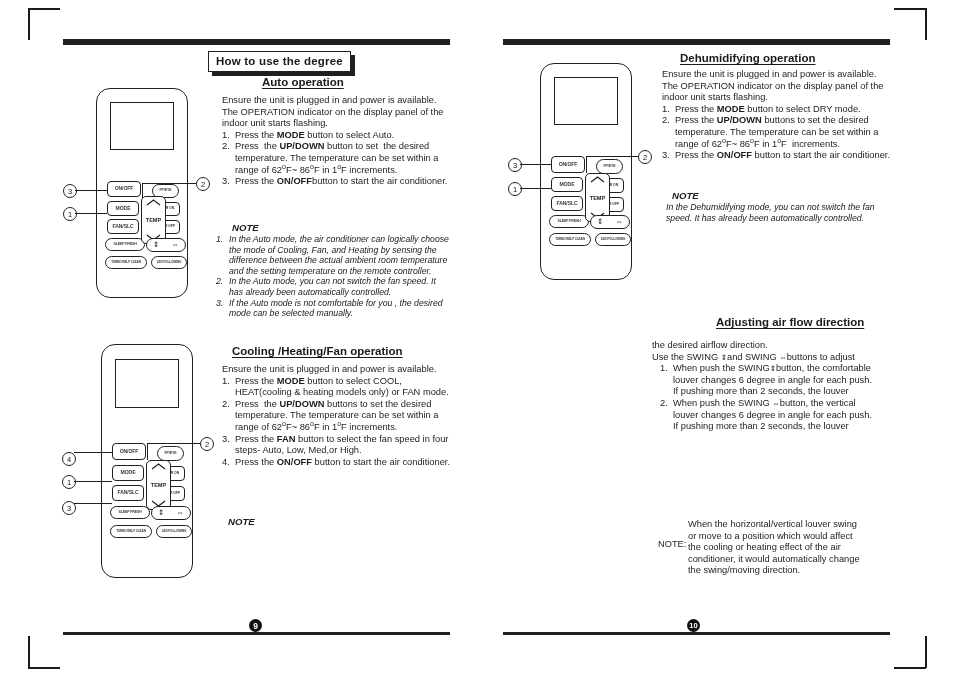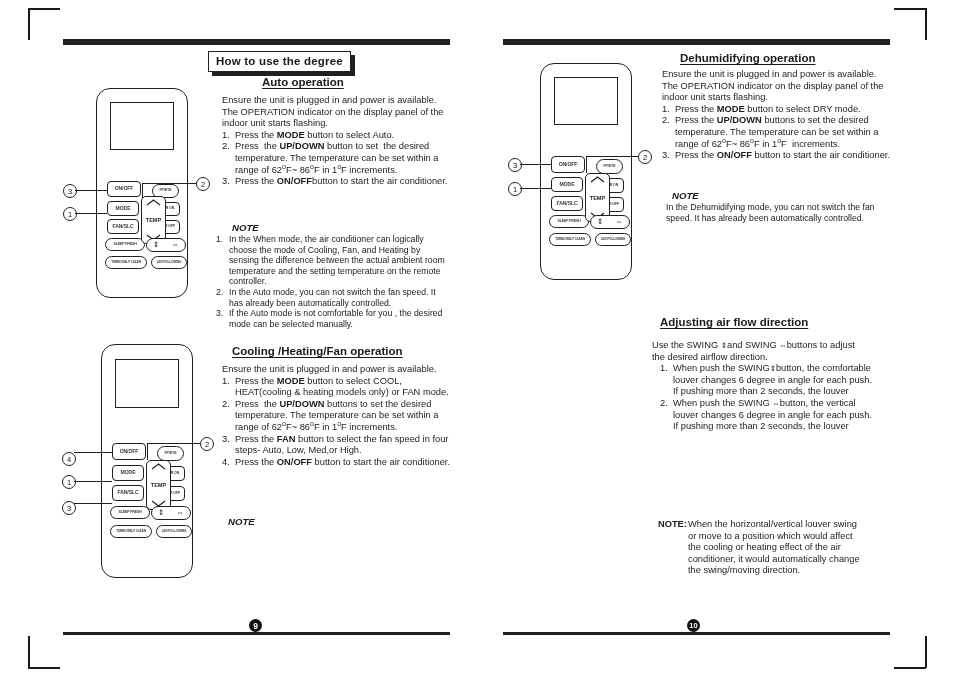--- a/index.html
+++ b/index.html
@@ -28,21 +28,21 @@
 
   .sect-title{
     position:absolute;font-weight:bold;font-size:11.5px;
     text-decoration:underline;text-underline-offset:2px;white-space:nowrap;
   }
   .body-txt{
     position:absolute;font-size:9.3px;line-height:11.6px;color:#1d1d1d;
   }
   .body-txt b{font-weight:bold;}
   .note-h{font-style:italic;font-weight:bold;font-size:9.6px;}
-  .note-b{font-size:8.7px;line-height:10.6px;}
+  .note-b{font-style:italic;font-size:8.7px;line-height:10.6px;}
   .ind{display:block;}
   .li{display:flex;}
   .li .num{flex:0 0 auto;width:13px;}
   .li .txt{flex:1 1 auto;}
   sup.deg{font-size:7px;vertical-align:super;line-height:0;}
 
   
   .remote{position:absolute;}
   .rc-body{
     position:absolute;left:0;top:0;width:100%;height:100%;
@@ -134,21 +134,21 @@
     <div class="li">
       <span class="num">3.</span>
       <span class="txt">Press the <b>ON/OFF</b>button to start the air conditioner.</span>
     </div>
   </div>
 
   <div class="note-h" style="position:absolute;left:232px;top:222px;">NOTE</div>
   <div class="note-b" style="position:absolute;left:216px;top:234px;width:236px;">
     <div class="li">
       <span class="num">1.</span>
-      <span class="txt">In the When mode, the air  conditioner  can  logically choose the mode of Cooling, Fan, and Heating by sensing the difference between the actual ambient room temperature and the setting temperature on the remote controller.</span>
+      <span class="txt">In the Auto mode, the air  conditioner  can  logically choose the mode of Cooling, Fan, and Heating by sensing the difference between the actual ambient room temperature and the setting temperature on the remote controller.</span>
     </div>
     <div class="li">
       <span class="num">2.</span>
       <span class="txt">In the Auto mode, you can not switch the fan speed. It has already been automatically controlled.</span>
     </div>
     <div class="li">
       <span class="num">3.</span>
       <span class="txt">If the Auto mode is not comfortable for you , the desired mode can be selected manually.</span>
     </div>
   </div>
@@ -191,44 +191,44 @@
     </div>
     <div class="li">
       <span class="num">3.</span>
       <span class="txt">Press the <b>ON/OFF</b> button to start the air conditioner.</span>
     </div>
   </div>
 
   <div class="note-h" style="position:absolute;left:672px;top:190px;">NOTE</div>
   <div class="note-b" style="position:absolute;left:666px;top:202px;width:232px;">In the Dehumidifying  mode, you can not switch  the fan speed. It has already been automatically controlled.</div>
 
-  <div class="sect-title" style="left:660px;top:316px;">Adjusting air flow direction</div>
+  <div class="sect-title" style="left:716px;top:316px;">Adjusting air flow direction</div>
 
   <div class="body-txt" style="left:652px;top:340px;width:246px;">
+    <span class="ind">the desired airflow direction.</span>
     <span class="ind"><span>Use the SWING </span><span class="glyph">⇕</span><span>and SWING </span><span class="glyph">⇔</span><span>buttons to adjust</span></span>
-    <span class="ind">the desired airflow direction.</span>
     <div class="li" style="margin-left:8px;">
       <span class="num">1.</span>
       <span class="txt"><span>When push the SWING</span><span class="glyph">⇕</span><span>button, the comfortable</span>
         <span class="ind">louver changes 6 degree in angle for each push.</span>
         <span class="ind">If pushing more than 2 seconds, the louver</span>
       </span>
     </div>
     <div class="li" style="margin-left:8px;">
       <span class="num">2.</span>
       <span class="txt"><span>When push the SWING </span><span class="glyph">⇔</span><span>button, the vertical</span>
         <span class="ind">louver changes 6 degree in angle for each push.</span>
         <span class="ind">If pushing more than 2 seconds, the louver</span>
       </span>
     </div>
   </div>
 
   <div class="body-txt" style="left:658px;top:519px;width:246px;">
     <div class="li">
-      <span class="num" style="width:30px;font-weight:bold;">NOTE:</span>
+      <span class="num" style="width:30px;font-weight:normal;margin-top:20px;">NOTE:</span>
       <span class="txt">
         <span class="ind">When the horizontal/vertical louver swing</span>
         <span class="ind">or move to a position which would affect</span>
         <span class="ind">the cooling or heating effect of the air</span>
         <span class="ind">conditioner, it would automatically change</span>
         <span class="ind">the swing/moving direction.</span>
       </span>
     </div>
   </div>
 

